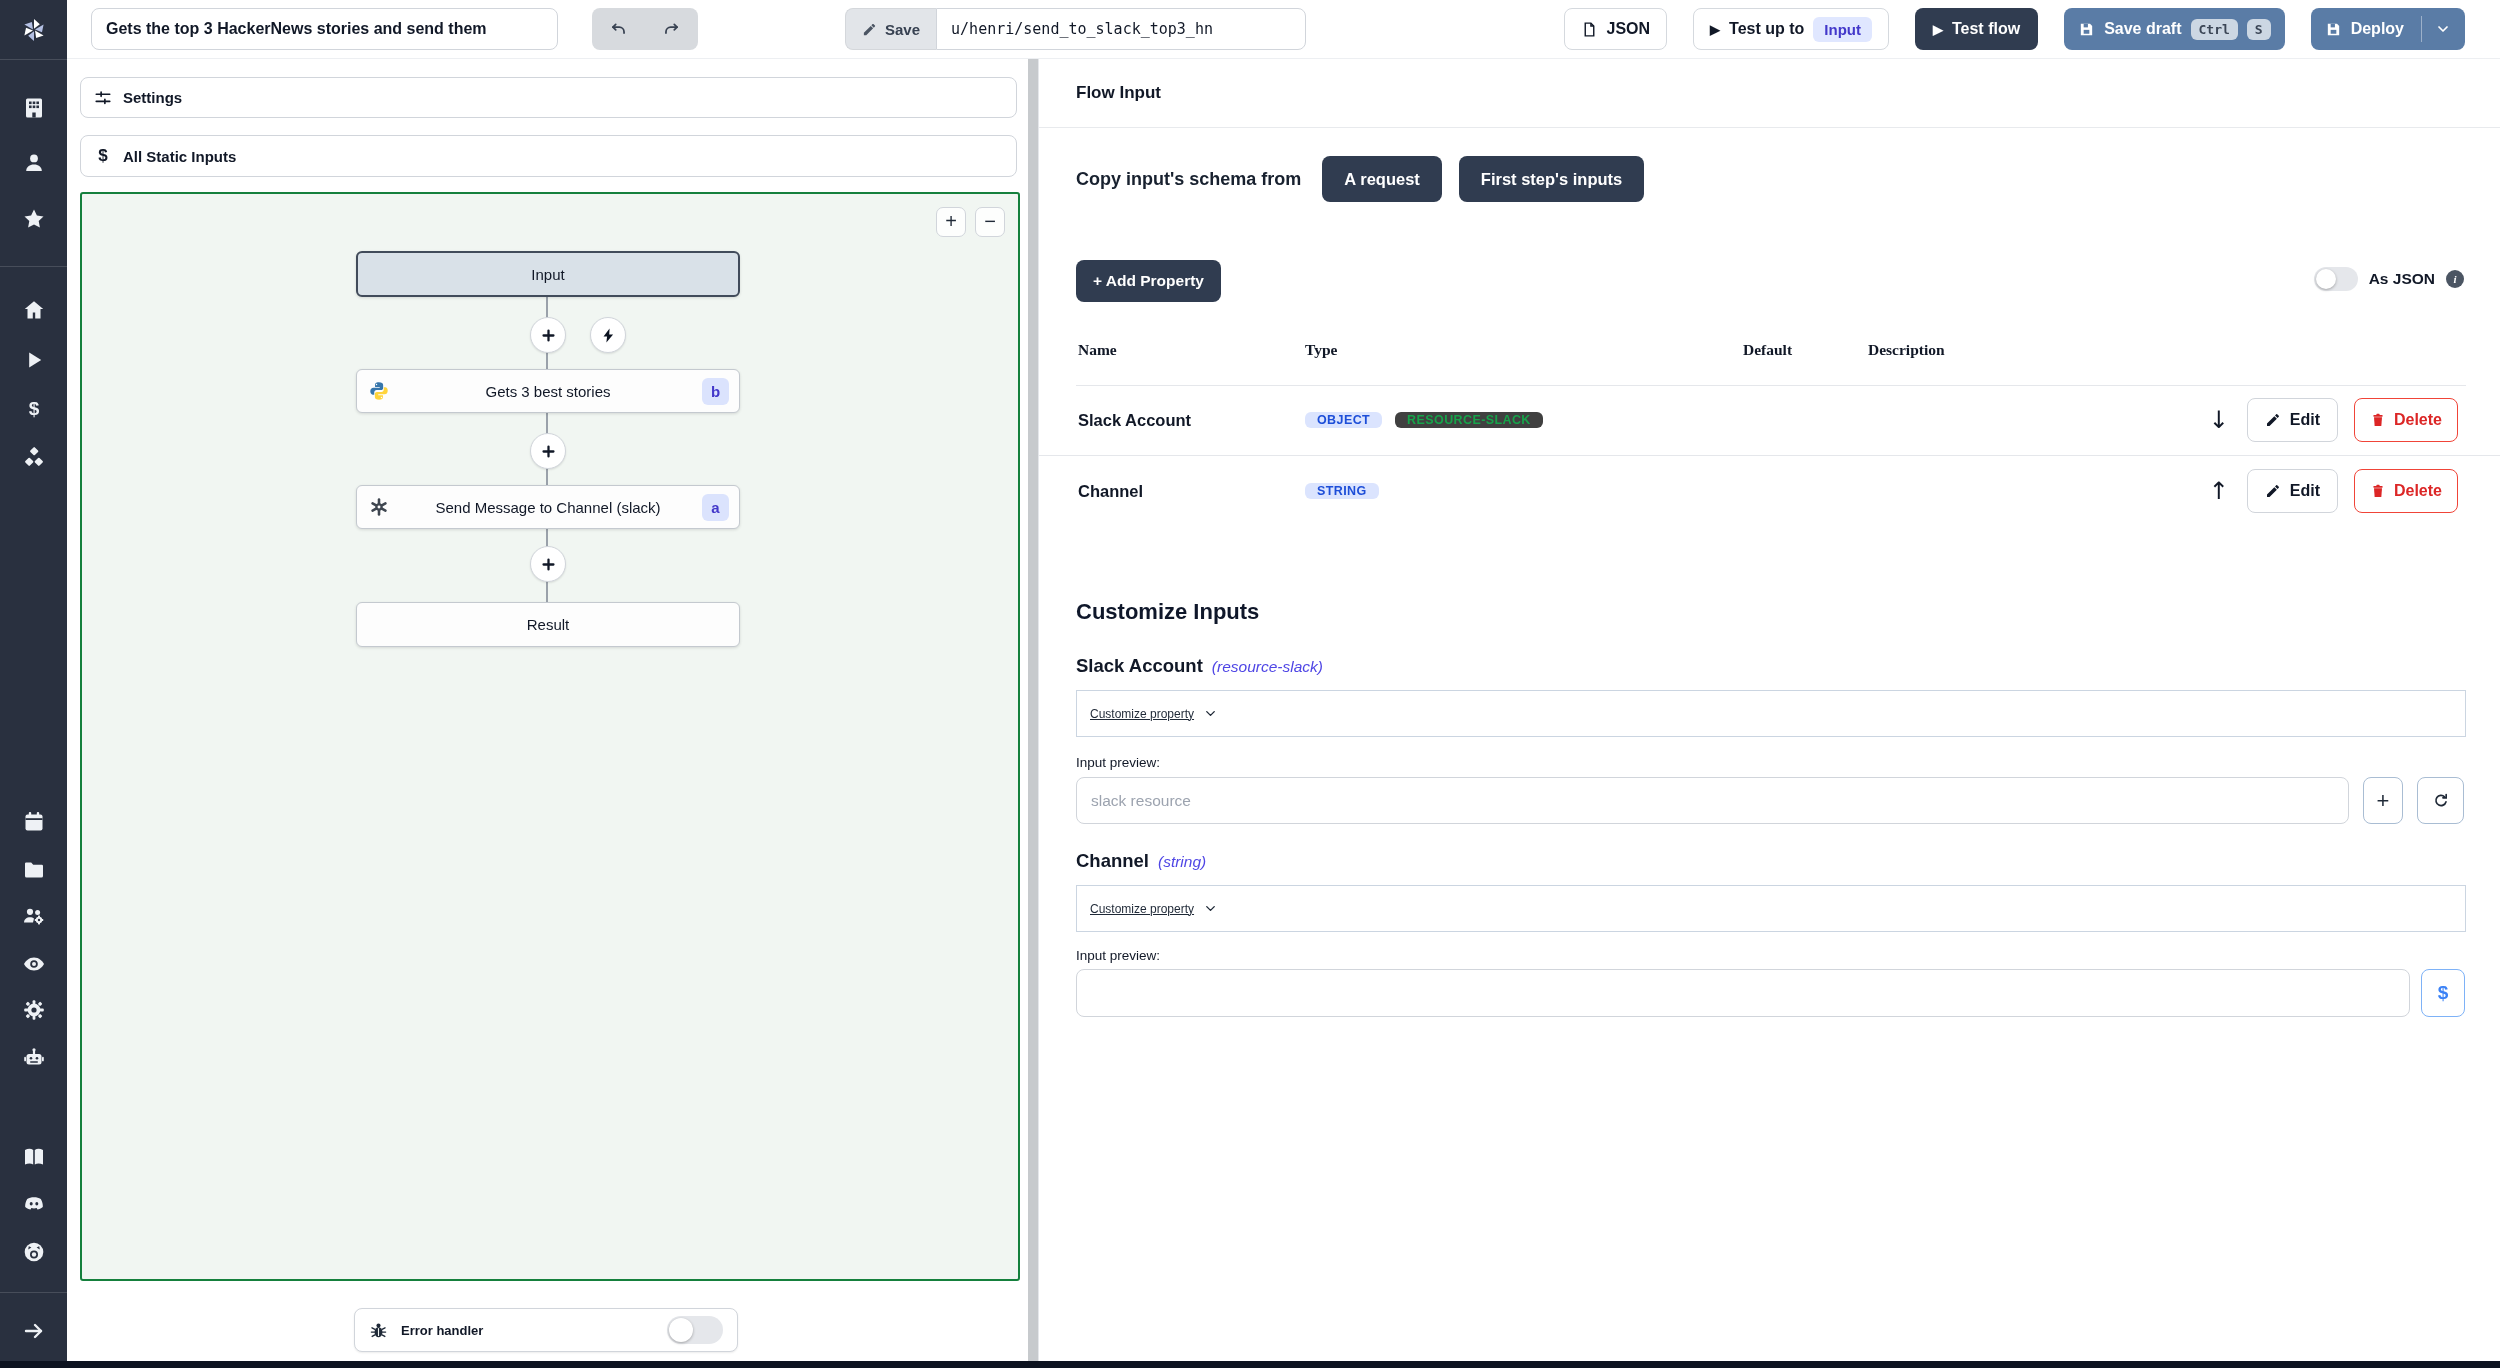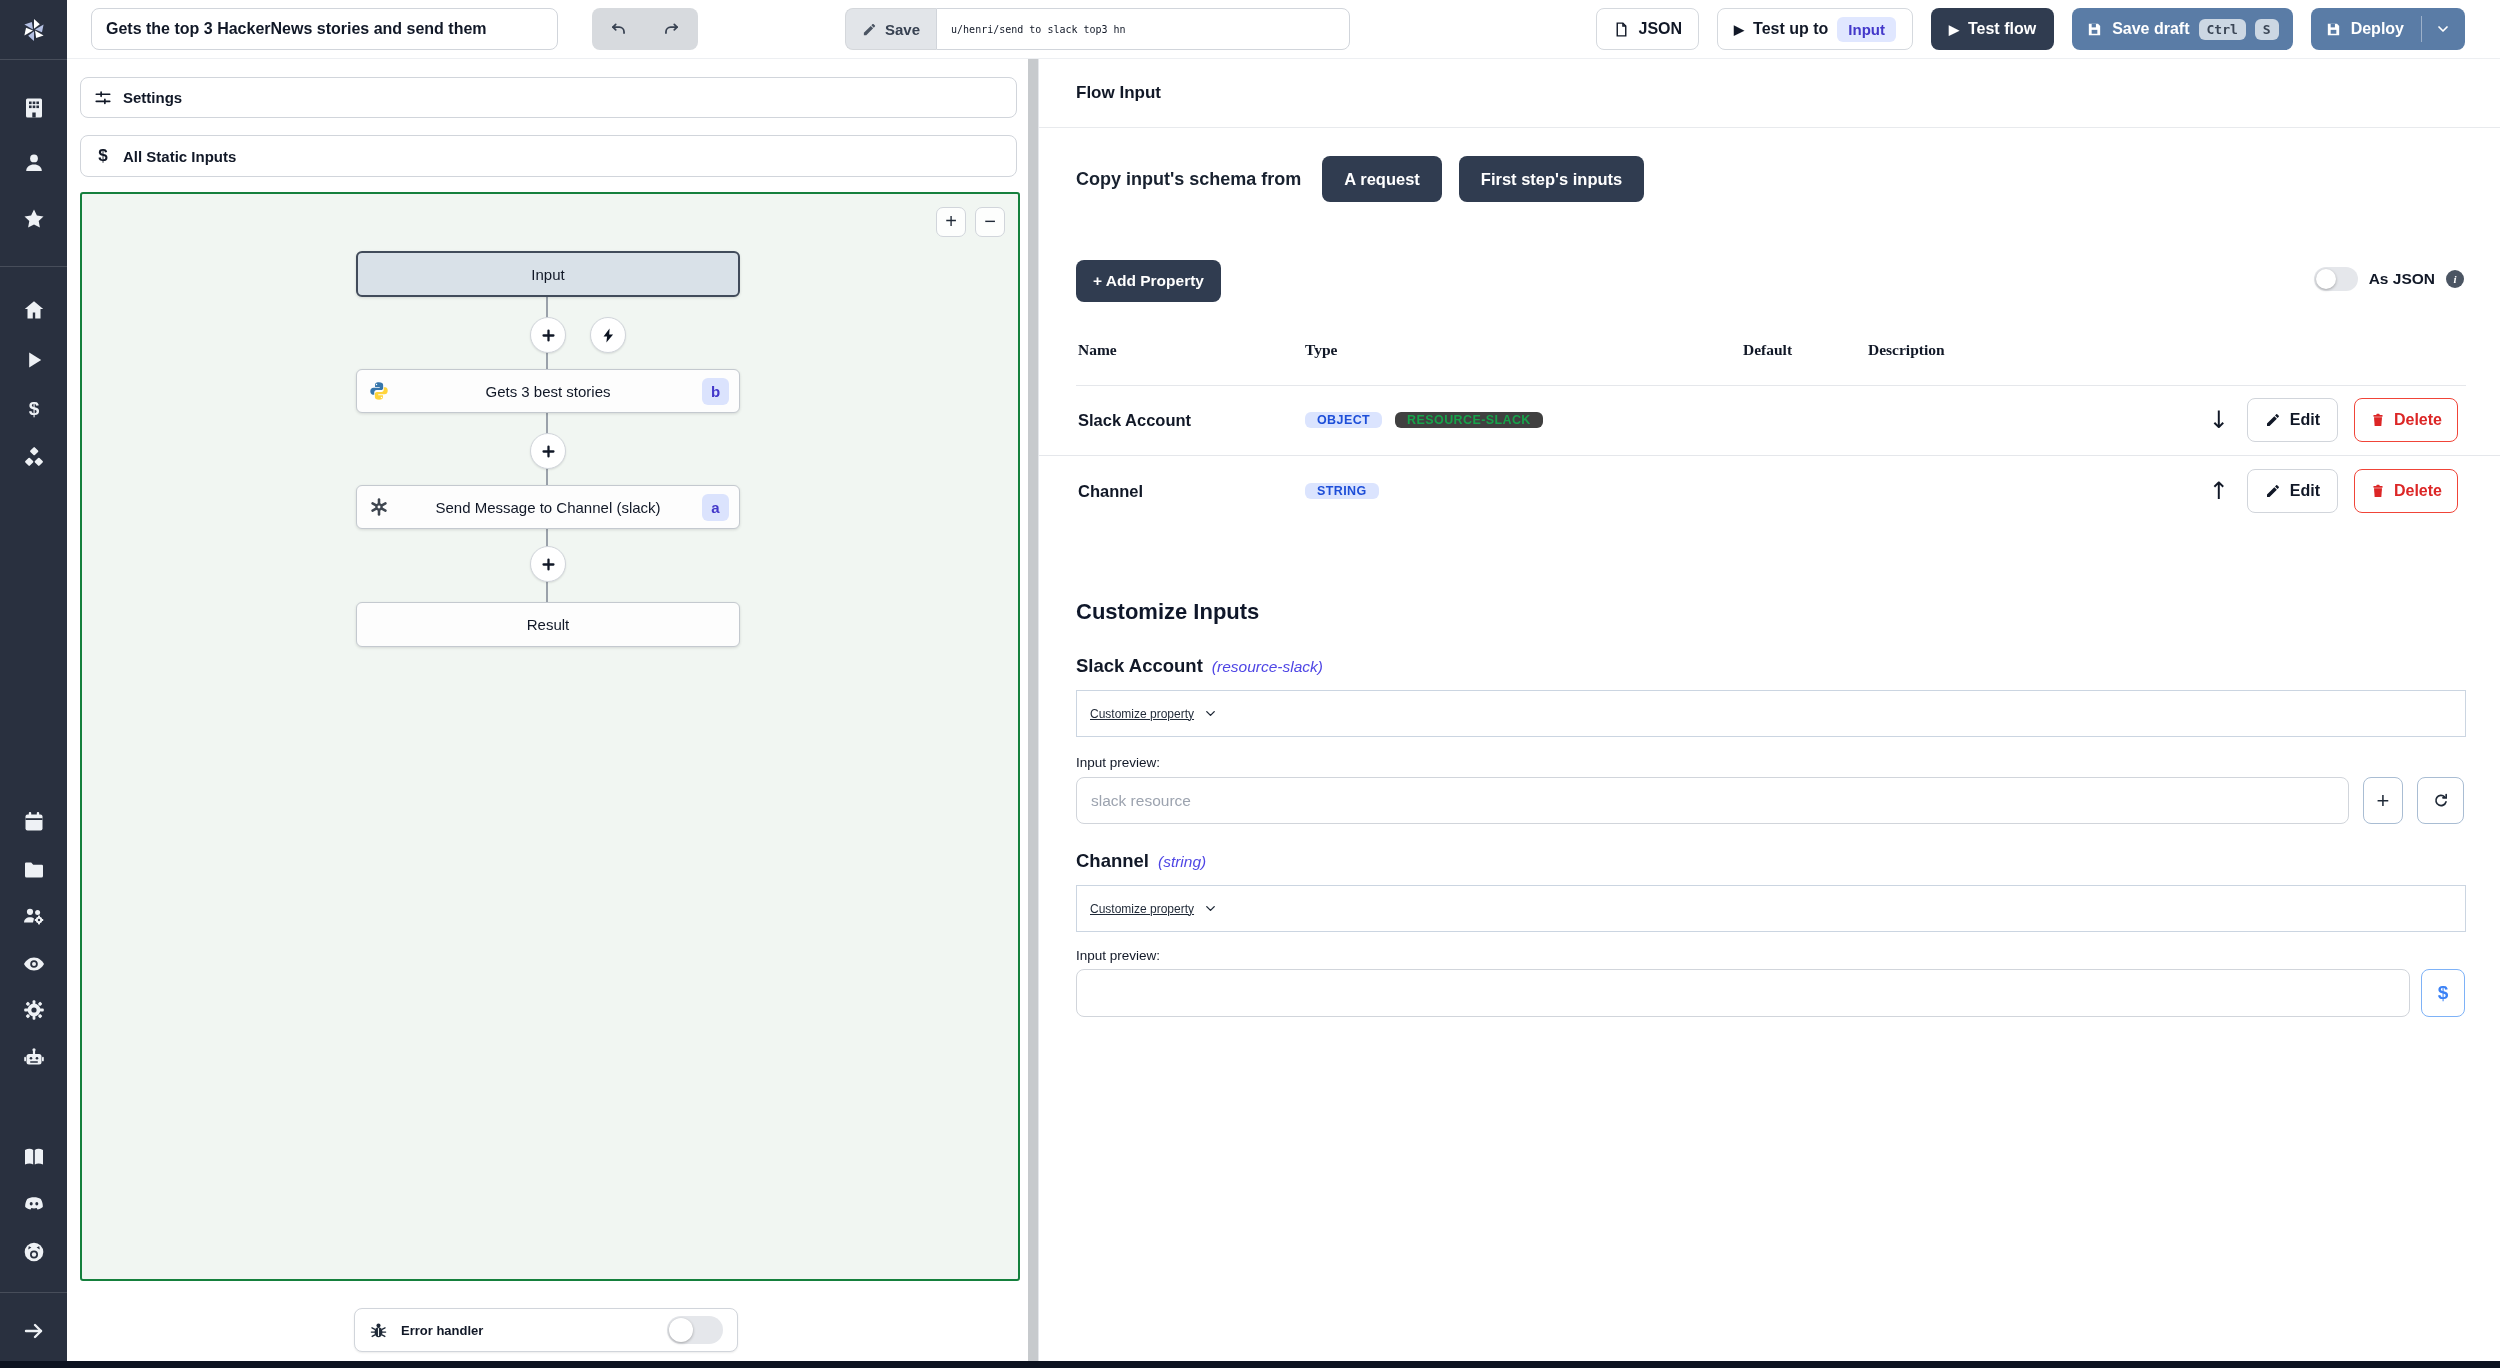--- a/index.html
+++ b/index.html
@@ -17,22 +17,22 @@
 
   
   .topbar { position:absolute; left:67px; top:0; right:0; height:59px; background:#fff; border-bottom:1px solid #edeff2; display:flex; align-items:center; z-index:20; }
   .title-input { margin-left:24px; width:467px; height:42px; border:1px solid #d1d5db; border-radius:8px; padding:0 14px; font-size:16px; font-weight:700; color:#111827; }
   .undo-group { margin-left:34px; height:42px; background:#d7dade; border-radius:8px; display:flex; align-items:center; }
   .undo-group button { width:53px; height:42px; display:flex; align-items:center; justify-content:center; }
   .undo-group svg { width:19px; height:19px; }
   .path-group { margin-left:147px; display:flex; align-items:stretch; height:42px; }
   .path-label { background:#e2e5e9; border:1px solid #d4d7db; border-right:none; border-radius:8px 0 0 8px; display:flex; align-items:center; gap:8px; padding:0 16px; font-size:15px; font-weight:600; color:#374151; }
   .path-label svg { width:15px; height:15px; }
-  .path-input { width:414px; border:1px solid #d1d5db; border-radius:0 8px 8px 0; padding:0 14px; font-family:"DejaVu Sans Mono", monospace; font-size:10px; color:#111827; background:#fff; }
-  .topbar-right { margin-left:auto; margin-right:35px; display:flex; align-items:center; gap:18px; }
+  .path-input { width:370px; border:1px solid #d1d5db; border-radius:0 8px 8px 0; padding:0 14px; font-family:"DejaVu Sans Mono", monospace; font-size:15px; color:#111827; background:#fff; }
+  .topbar-right { margin-left:auto; margin-right:35px; display:flex; align-items:center; gap:26px; }
   .btn { height:42px; border-radius:8px; display:flex; align-items:center; gap:9px; font-size:16px; font-weight:700; }
   .btn-white { background:#fff; border:1px solid #d5d9de; color:#111827; padding:0 16px; }
   .btn-dark { background:#303c50; color:#fff; padding:0 18px; }
   .btn-slate { background:#5a7ca6; color:#fff; padding:0 14px; }
   .play-glyph { font-size:13px; line-height:1; }
   .badge-input { background:#e0e7ff; color:#4338ca; font-size:15px; font-weight:700; padding:4px 11px; border-radius:6px; }
   .kbd-chip { background:#ccd7e3; color:#3b4656; font-family:"DejaVu Sans Mono", monospace; font-size:13px; font-weight:700; border-radius:6px; padding:3px 8px; }
   .deploy-sep { width:1px; height:26px; background:rgba(255,255,255,0.4); margin:0 4px 0 8px; }
 
   

